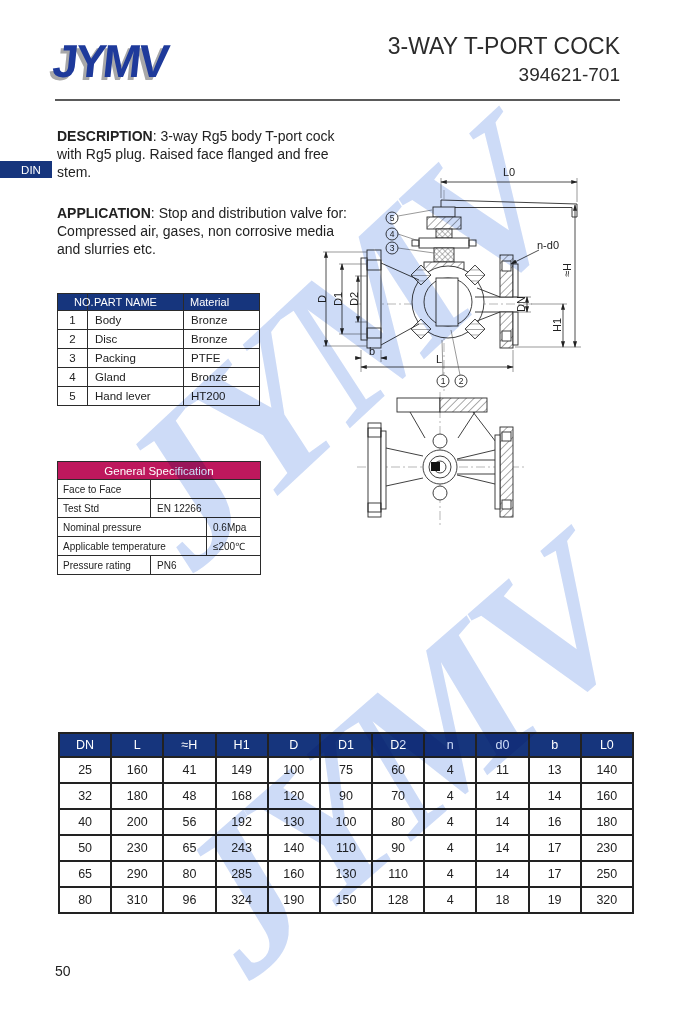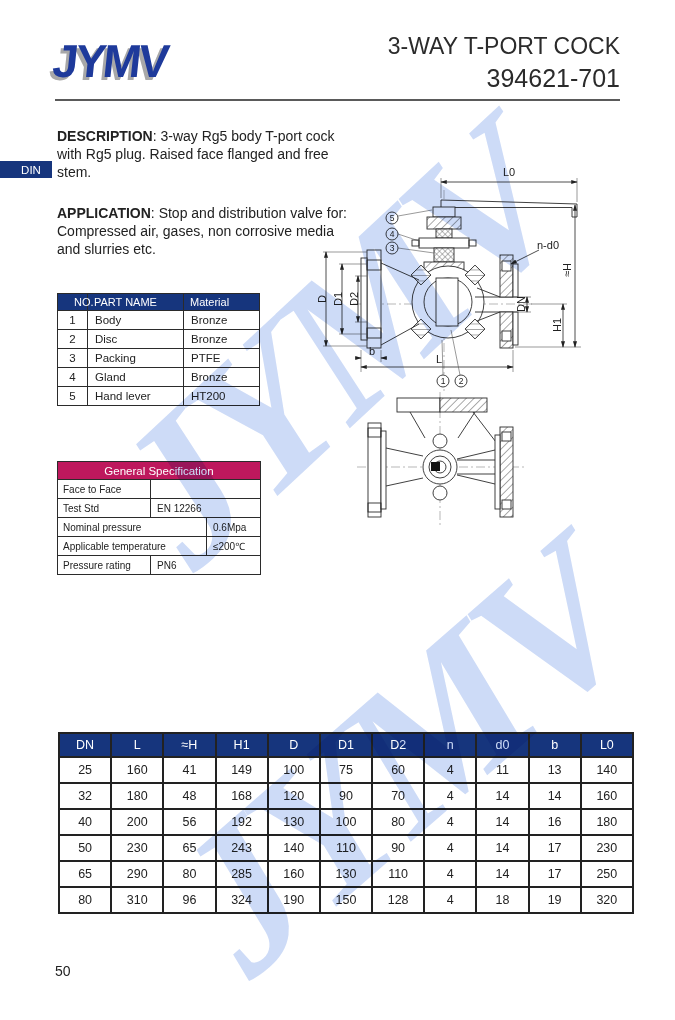--- a/index.html
+++ b/index.html
@@ -10,21 +10,21 @@
   }
   
   .logo{
     position:absolute;left:53px;top:34px;
     font-size:46px;font-weight:800;letter-spacing:-3px;
     color:#1e3a9b;transform:skewX(-6deg);
     text-shadow:-3px 3px 0 #a8a8a8;
   }
   .titleblock{position:absolute;right:55px;top:33px;text-align:right;}
   .title{font-size:23px;color:#2b2b2b;letter-spacing:0px;}
-  .partnum{font-size:25px;color:#2b2b2b;margin-top:4px;}
+  .partnum{font-size:19px;color:#2b2b2b;margin-top:4px;}
   .rule{position:absolute;left:55px;right:55px;top:99px;height:2px;background:#5a5a5a;}
   
   .din-tab{
     position:absolute;left:0;top:161px;width:52px;height:17px;
     background:#16357d;color:#fff;font-size:11.5px;
     display:flex;align-items:center;justify-content:center;padding-left:10px;box-sizing:border-box;
   }
   
   .para{position:absolute;left:57px;width:300px;font-size:14px;line-height:1.3;margin:0;}
   .para b{font-weight:bold;}

